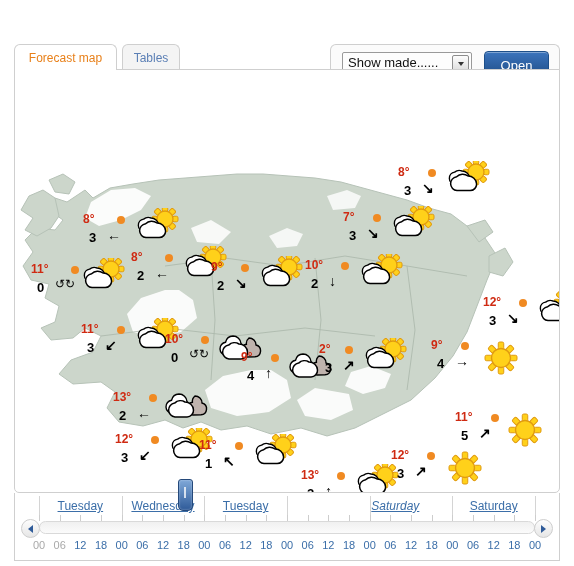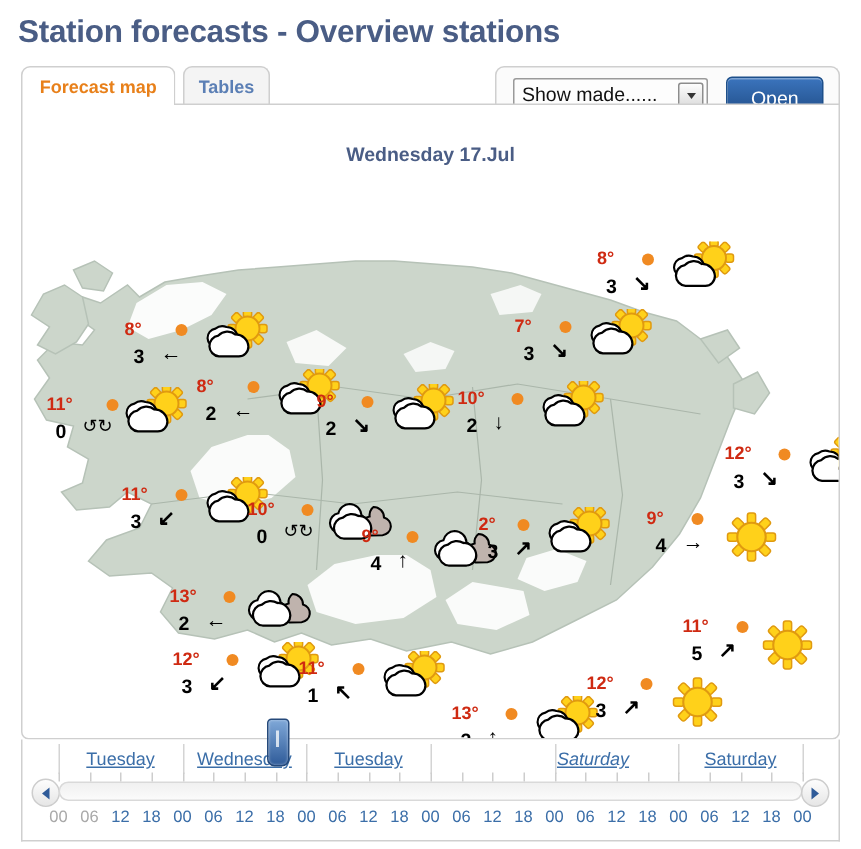--- a/index.html
+++ b/index.html
@@ -18,21 +18,21 @@
     letter-spacing:-0.2px;
   }
 
   
   .tabbar{position:absolute;left:14px;top:44px;width:546px;height:26px;}
   .tab{
     position:absolute;top:0;height:26px;
     border:1px solid #cfcfcf;border-bottom:none;
     border-radius:6px 6px 0 0;
     background:#fbfbfb;
-    font-size:12px;font-weight:bold;
+    font-size:12px;font-weight:normal;
     display:flex;align-items:center;justify-content:center;
     box-sizing:border-box;
   }
   .tab.active{background:#ffffff;color:#e8801a;border-color:#cfcfcf;z-index:3;}
   .tab.inactive{color:#5b7fb5;background:#f4f4f4;}
   .tab-forecast{left:0;width:103px;}
   .tab-tables{left:108px;width:58px;}
 
   
   .ctrl-panel{
@@ -139,21 +139,20 @@
     position:absolute;top:0;font-size:11px;color:#3b6ea8;
     text-align:center;width:20px;margin-left:-10px;
   }
   .hour.dim{color:#a9a9a9;}
 </style>
 </head>
 <body>
 
 <div class="page">
 
-  <div class="page-title">Station forecasts - Overview stations</div>
 
   <div class="tabbar">
     <div class="tab active tab-forecast">
       <span>Forecast map</span>
     </div>
     <div class="tab inactive tab-tables">
       <span>Tables</span>
     </div>
   </div>
 
@@ -163,21 +162,20 @@
     <span class="sel-arrow-box">
         <span class="sel-arrow"></span>
       </span>
   </div>
   <div class="open-btn">
     <span>Open</span>
   </div>
 
   <div class="map-panel">
     <div class="map-date">
-      <div>Wednesday 17.Jul</div>
     </div>
 
     <svg class="map-svg" width="546" height="424" viewBox="0 0 546 424">
       <g>
         <path d="M95,118 L78,128 L70,120 L52,132 L40,128 L34,140 L48,150 L40,160 L22,158 L10,170 L18,182 L8,196 L16,210
                  L34,214 L30,228 L44,236 L40,252 L26,258 L36,270 L58,268 L70,258 L86,266 L78,282 L56,290 L44,304 L58,314
                  L86,312 L100,322 L92,338 L104,352 L128,356 L150,350 L168,358 L186,352 L206,360 L232,356 L256,364
                  L286,358 L312,366 L340,358 L368,344 L396,330 L420,308 L438,286 L452,262 L462,236 L472,210 L482,186
                  L470,168 L452,156 L436,144 L414,138 L392,130 L370,124 L348,118 L326,112 L300,108 L274,106 L248,104
                  L222,104 L196,106 L170,108 L144,110 L118,114 Z" fill="#ccd6cb" stroke="#b6c2b7" stroke-width="1"></path>

